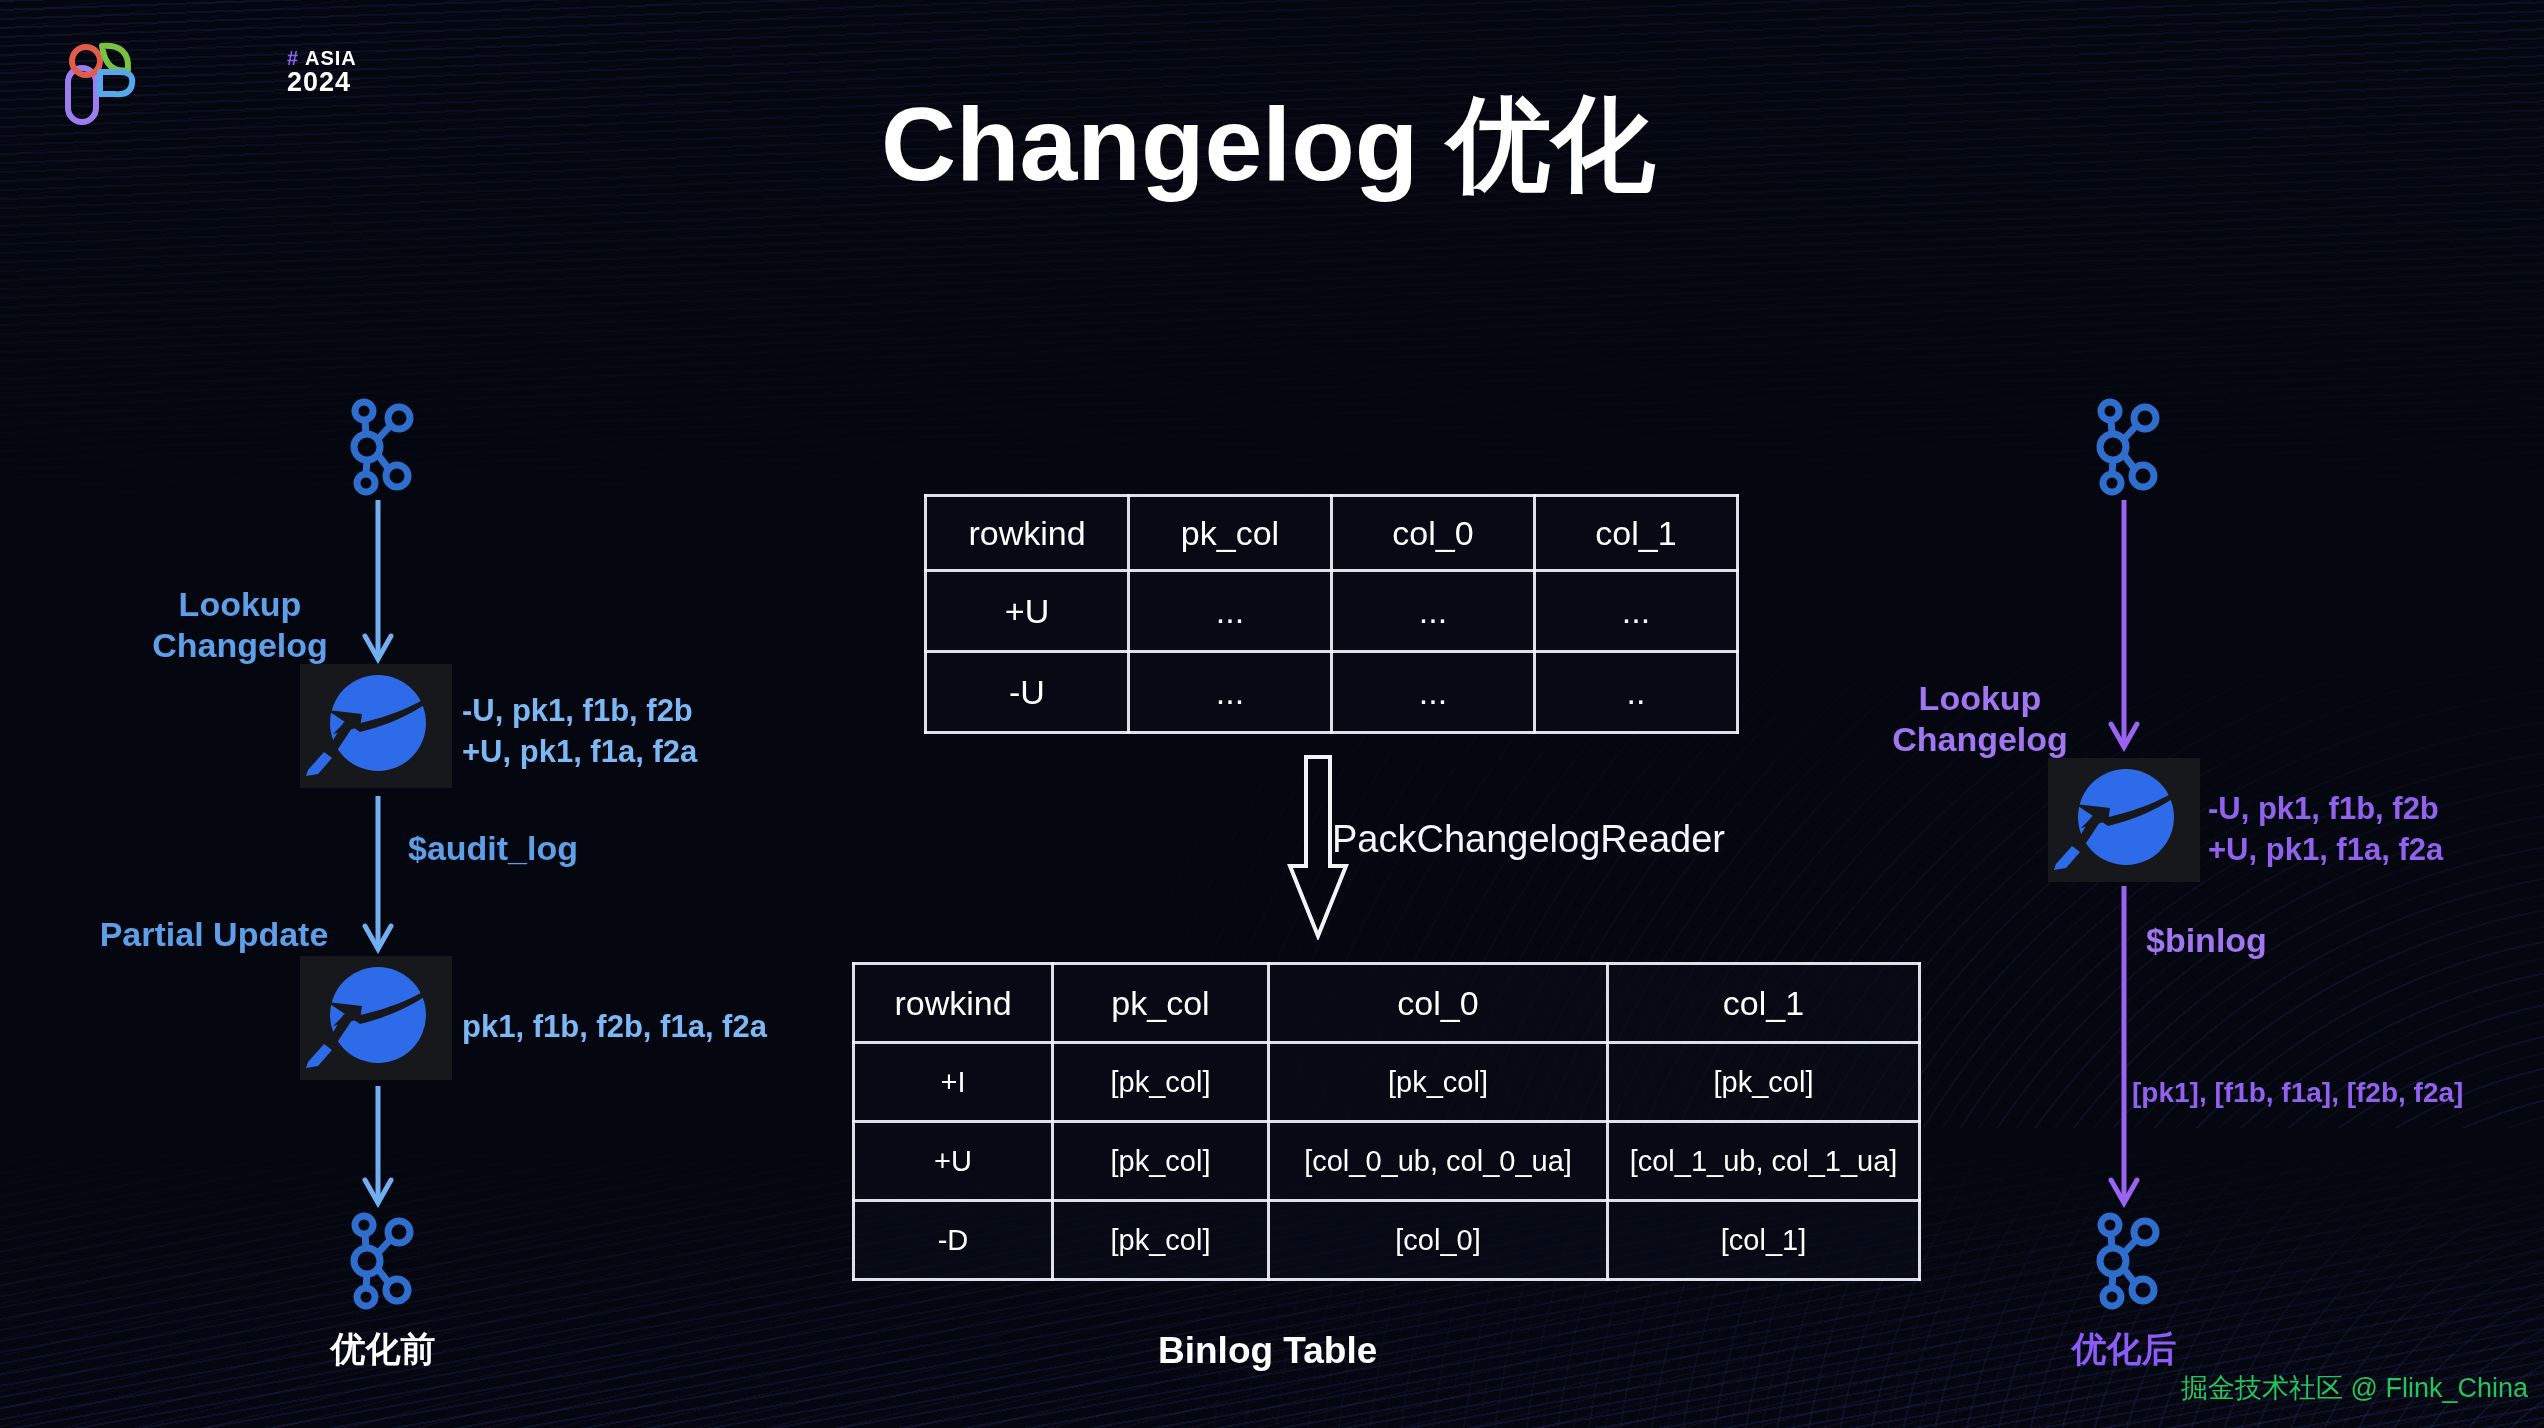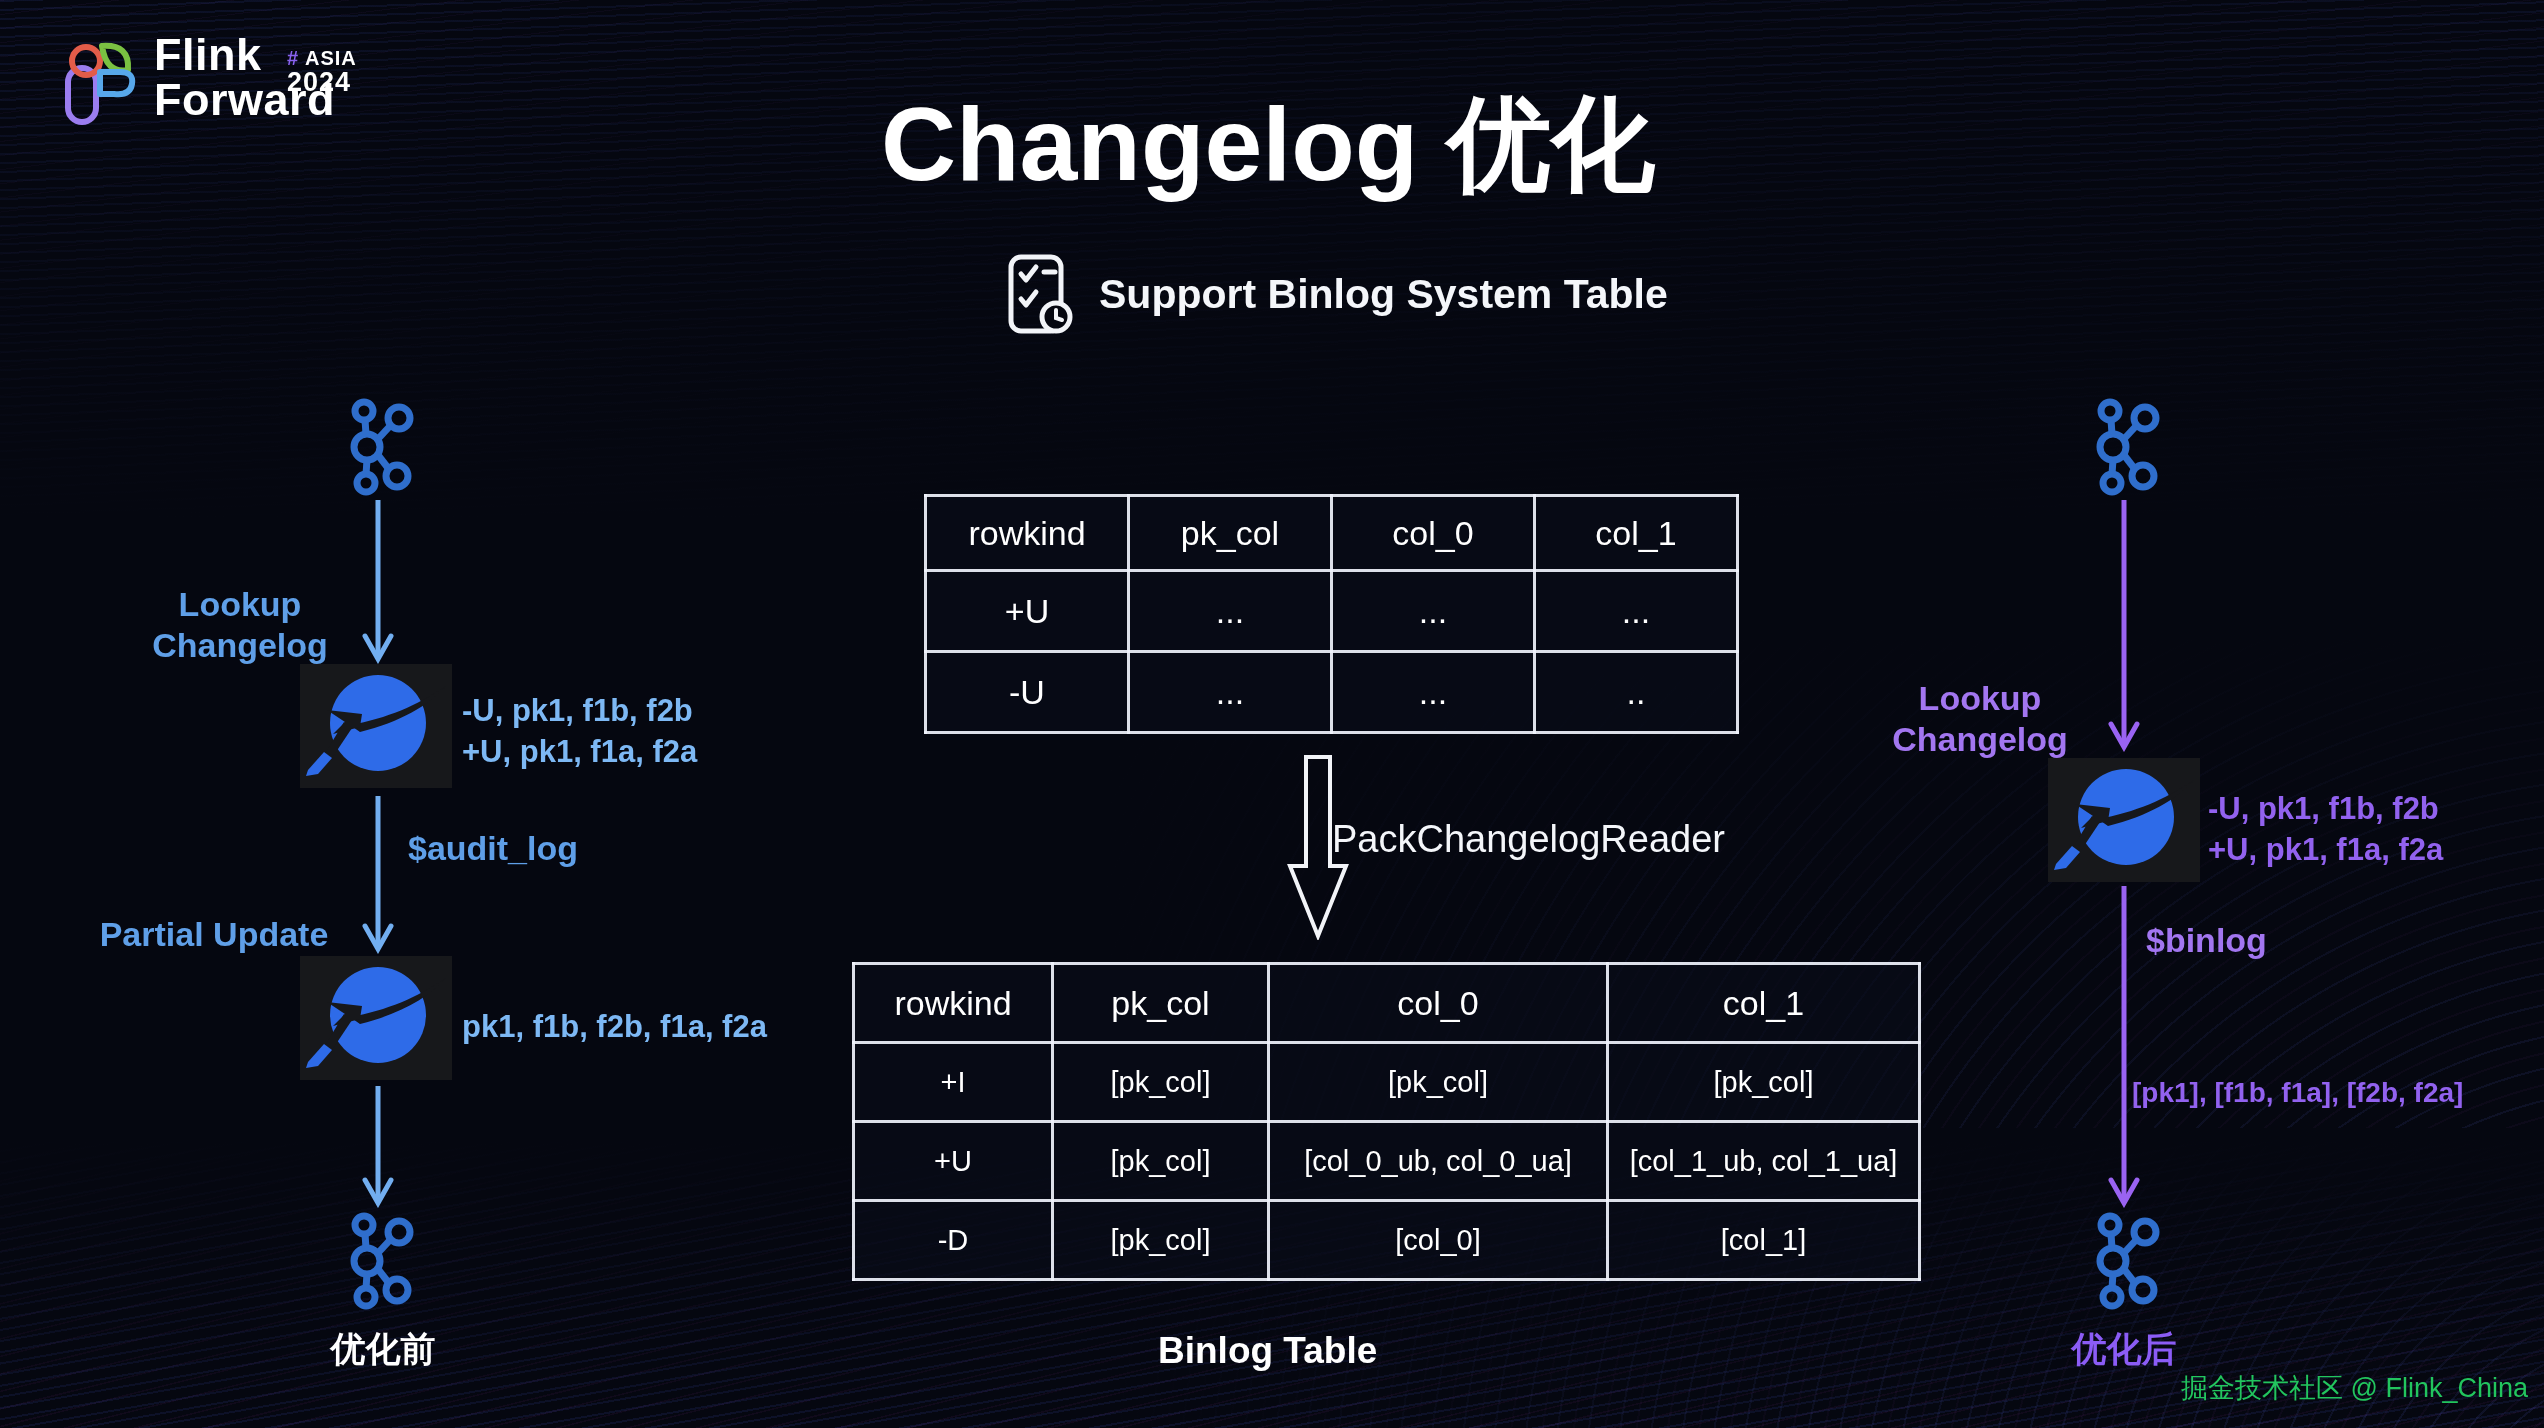--- a/index.html
+++ b/index.html
@@ -136,36 +136,26 @@
   <div class="bg bg-top"></div>
   <div class="bg bg-top-fade"></div>
   <div class="bg bg-arcs"></div>
   <div class="bg bg-arcs-fade"></div>
   <div class="bg bg-bottom"></div>
   <div class="bg bg-bottom-fade"></div>
 
   <svg class="abs brand-mark">
       <use href="#sym-brandmark"></use>
     </svg>
-  <div class="abs brand-text">
-    <div>Flink</div>
-    <div>Forward</div>
-  </div>
   <div class="abs brand-tag">
     <div class="brand-tag-top"><span class="hash">#</span> <span>ASIA</span></div>
     <div class="brand-tag-year">2024</div>
   </div>
 
   <h1 class="abs title">Changelog 优化</h1>
-  <div class="abs subtitle">
-    <svg class="subtitle-icon">
-        <use href="#sym-checklist"></use>
-      </svg>
-    <span class="subtitle-text">Support Binlog System Table</span>
-  </div>
 
   <svg class="abs flow-icon kafka-blue" style="left:340px;top:396px">
       <use href="#sym-kafka"></use>
     </svg>
 
   <svg class="abs" style="left:360px;top:500px" width="36" height="164">
     <g stroke="#72aef0" stroke-width="5" fill="none" stroke-linecap="round">
       <line x1="18" y1="0" x2="18" y2="156"></line>
         <polyline points="5,136 18,159 31,136"></polyline>
     </g>

